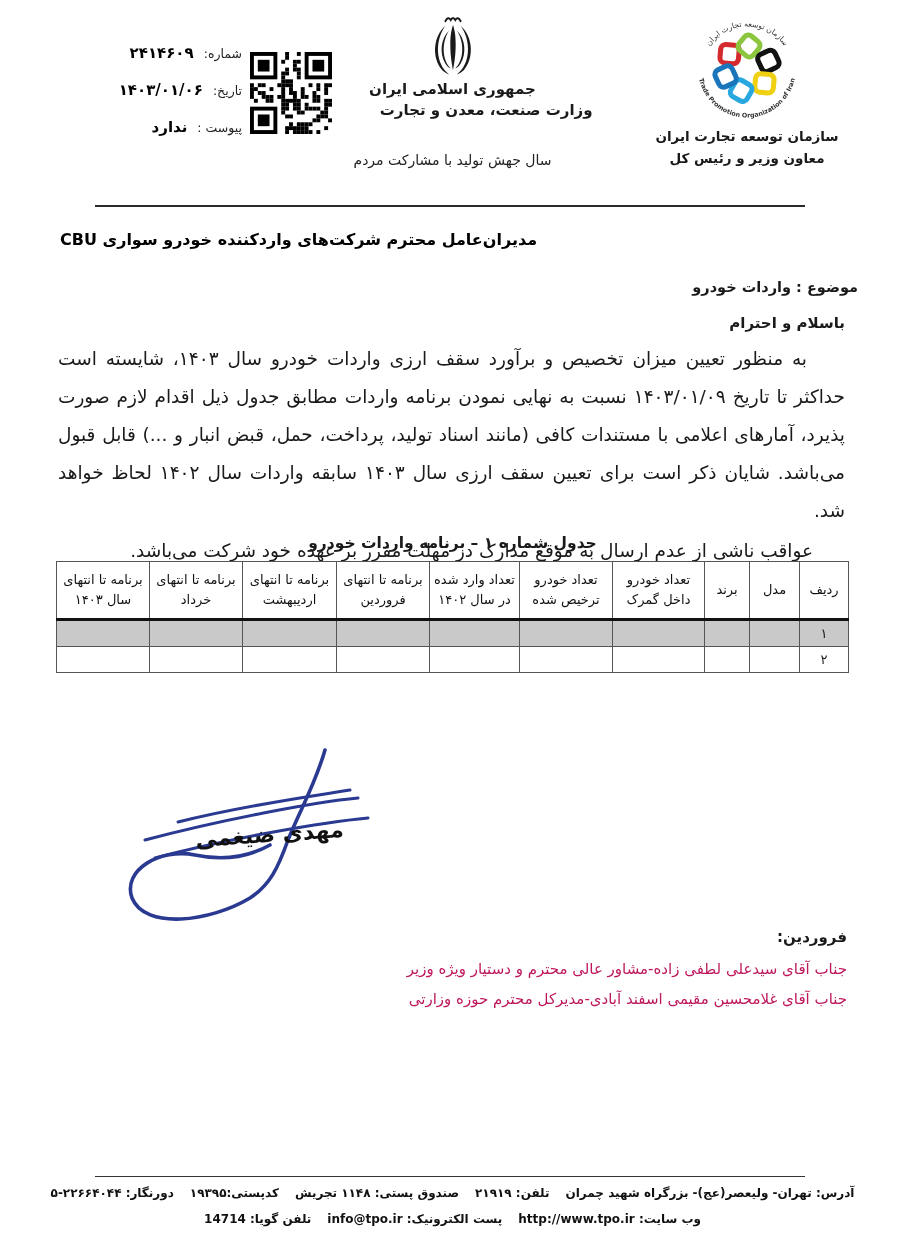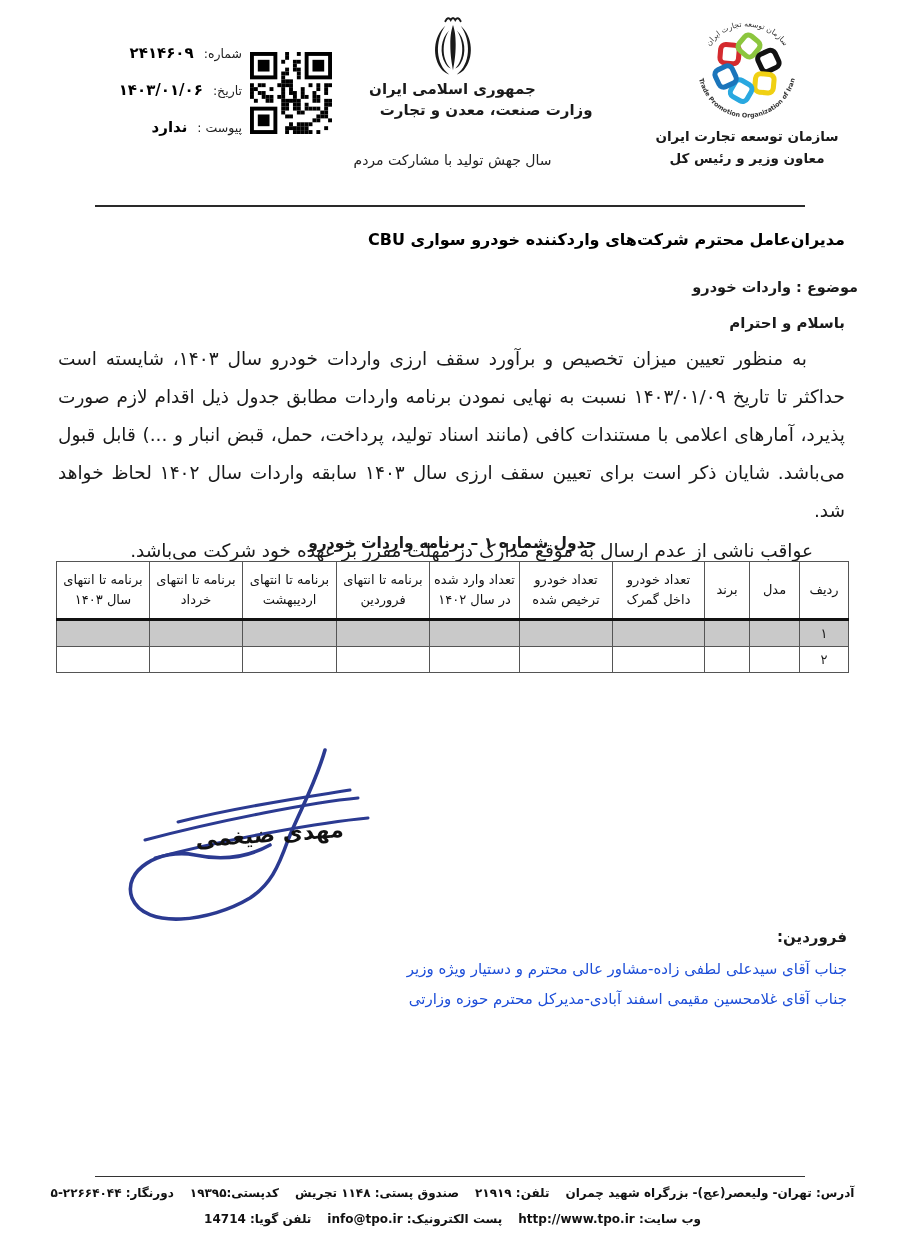--- a/index.html
+++ b/index.html
@@ -28,21 +28,21 @@
   .tpo-block{position:absolute;top:8px;right:48px;width:220px;text-align:center;}
   .tpo-logo{display:block;margin:0 auto;}
   .tpo-name{font-size:13.5px;font-weight:bold;margin-top:2px;}
   .tpo-role{font-size:13.5px;font-weight:bold;margin-top:6px;}
 
   
   .rule-top{position:absolute;top:205px;left:95px;width:710px;border-top:2px solid #2a2a2a;}
   .rule-footer{position:absolute;top:1176px;left:95px;width:710px;border-top:1.5px solid #333;}
 
   
-  .recipient{position:absolute;top:230px;right:60px;left:60px;text-align:right;
+  .recipient{position:absolute;top:230px;right:60px;left:60px;text-align:left;
              font-size:16px;font-weight:bold;color:#000;}
   .subject{position:absolute;top:279px;right:47px;text-align:right;font-size:14.5px;font-weight:bold;}
   .salutation{position:absolute;top:314px;right:60px;text-align:right;font-size:15px;font-weight:bold;}
   .body-wrap{position:absolute;top:340px;right:60px;left:58px;}
   .body-text{margin:0;font-size:18.5px;line-height:38px;text-align:justify;text-indent:38px;}
   .warning-text{margin:2px;font-size:18.5px;line-height:38px;text-align:right;text-indent:30px;}
 
   
   .table-title{position:absolute;top:534px;left:0;right:0;text-align:center;
                font-size:15.5px;font-weight:bold;}
@@ -57,21 +57,21 @@
                   vertical-align:middle;padding:0 2px;}
   tr.shaded td{background:#c9c9c9;}
 
   
   .signature{position:absolute;top:740px;left:100px;width:300px;height:200px;}
   .sig-name{font-size:22px;font-weight:bold;fill:#111;}
 
   
   .cc-block{position:absolute;top:928px;right:58px;left:60px;text-align:right;}
   .cc-label{font-size:15px;font-weight:bold;margin-bottom:8px;}
-  .cc-item{font-size:15px;line-height:30px;color:#1d4ed8;}
+  .cc-item{font-size:15px;line-height:30px;color:#be185d;}
 
   
   .footer-line{position:absolute;left:0;right:0;display:flex;flex-direction:row;
                justify-content:center;gap:16px;font-size:12px;font-weight:bold;color:#111;
                white-space:nowrap;direction:rtl;}
   .footer-line1{top:1186px;}
   .footer-line2{top:1212px;}
 </style>
 </head>
 <body>

